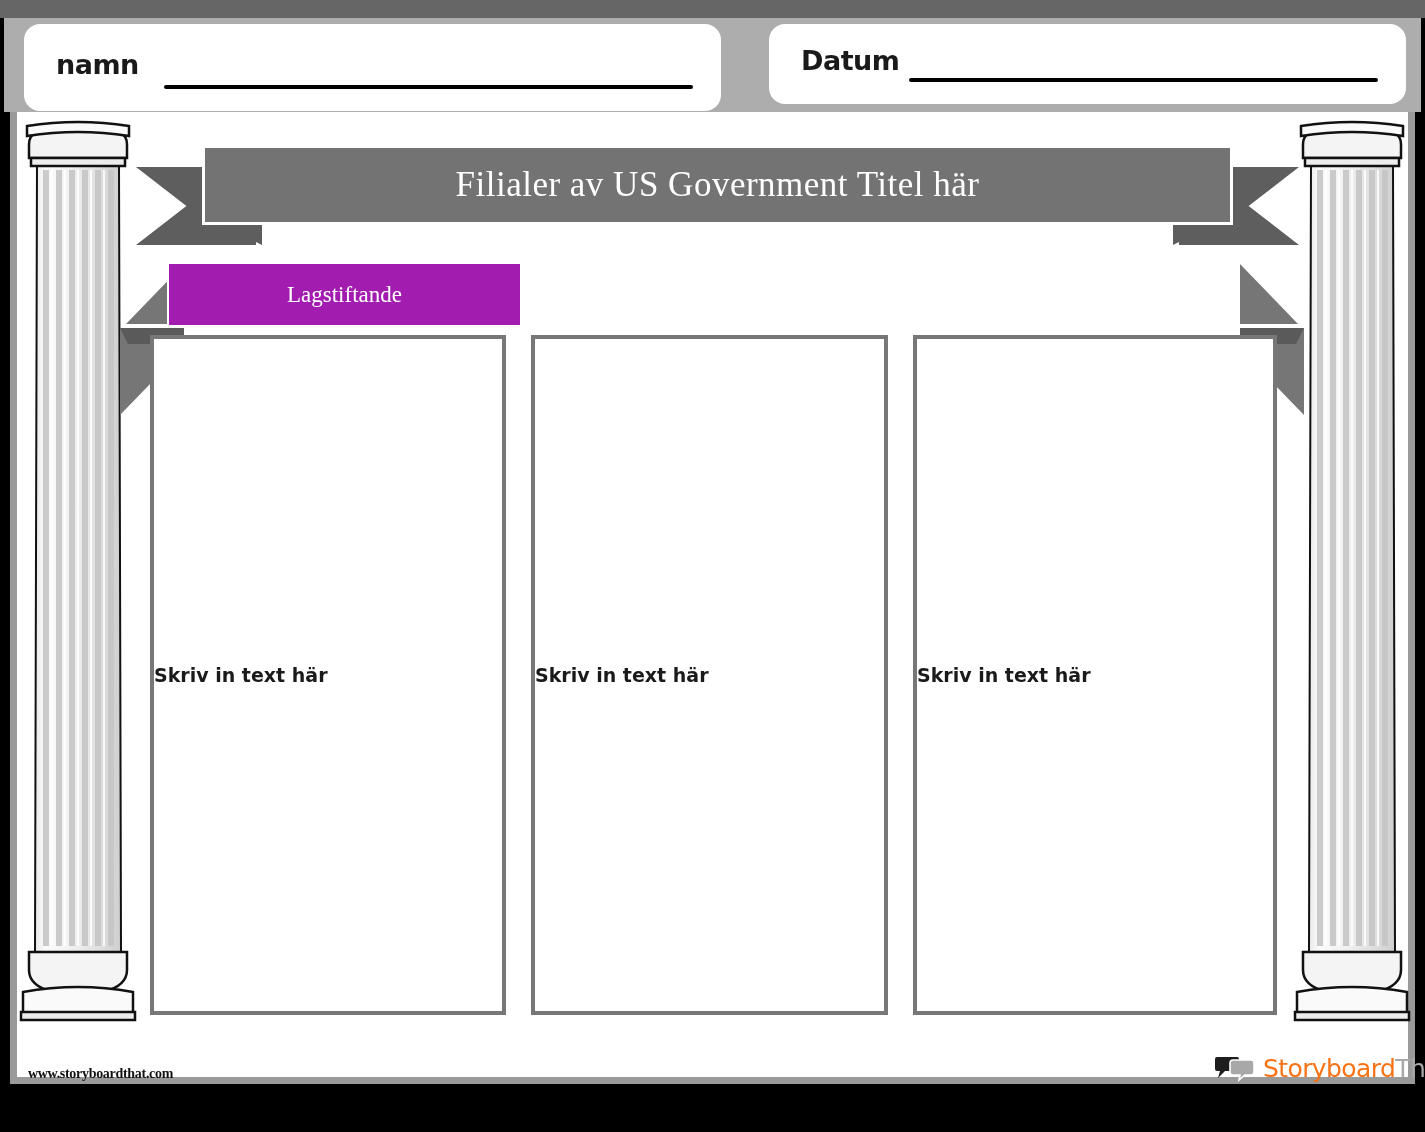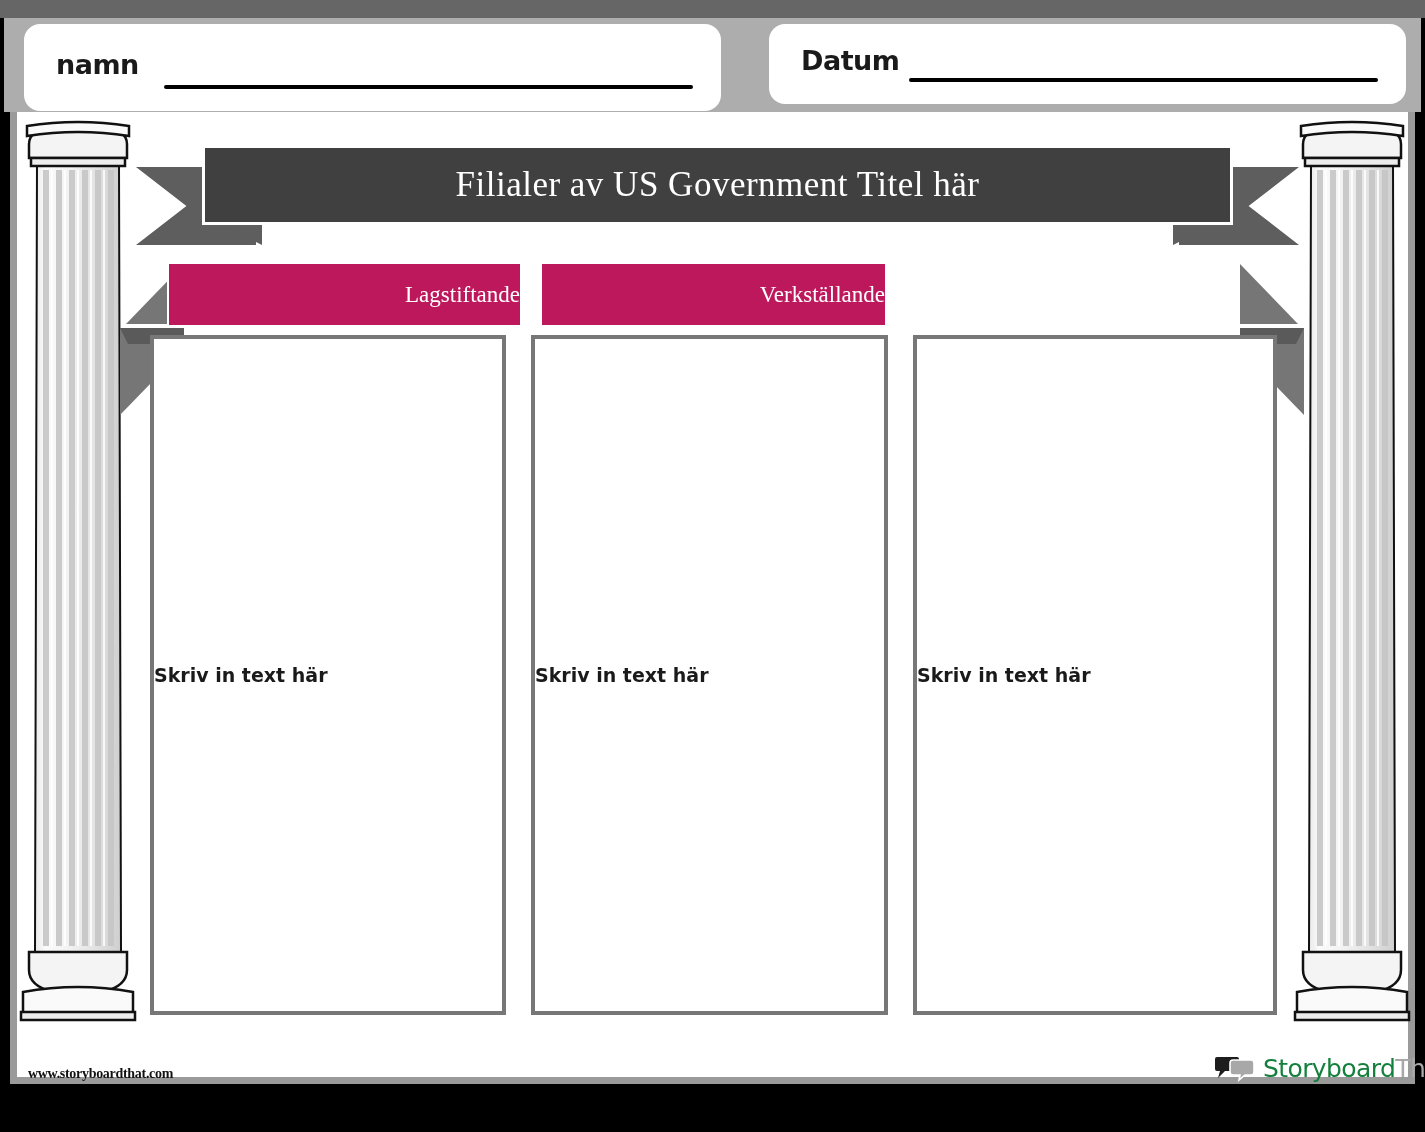--- a/index.html
+++ b/index.html
@@ -133,21 +133,21 @@
   }
   .ribbon-fold.l { left: 72px;  clip-path: polygon(0 0, 100% 0, 100% 100%); }
   .ribbon-fold.r { right: 72px; clip-path: polygon(0 0, 100% 0, 0 100%); }
 
   .ribbon-main {
     position: absolute;
     left: 72px;
     top: 0px;
     width: 1031px;
     height: 80px;
-    background: #404040;
+    background: #737373;
     border: 3px solid #ffffff;
     box-sizing: border-box;
     display: flex;
     align-items: center;
     justify-content: center;
   }
   .ribbon-title {
     font-family: "Liberation Serif", "DejaVu Serif", serif;
     font-size: 35px;
     color: #ffffff;
@@ -179,26 +179,26 @@
     top: 262px;
     width: 1222px;
     height: 65px;
     display: flex;
     gap: 0;
   }
   .hdr-cell {
     position: absolute;
     top: 0;
     height: 65px;
-    background: #be185d;
+    background: #a21caf;
     border: 2px solid #ffffff;
     box-sizing: border-box;
     display: flex;
     align-items: center;
-    justify-content: flex-end;
+    justify-content: center;
   }
   .hdr-cell .hdr-text {
     font-family: "Liberation Serif", "DejaVu Serif", serif;
     font-size: 23px;
     color: #ffffff;
     white-space: nowrap;
   }
   .hdr-cell.c0 { left: 115px;  width: 355px; }
   .hdr-cell.c1 { left: 488px;  width: 347px; }
   .hdr-cell.c2 { left: 853px;  width: 375px; }
@@ -251,21 +251,21 @@
     display: flex;
     align-items: center;
     gap: 8px;
   }
   .logo-text {
     font-family: "DejaVu Sans", sans-serif;
     font-size: 25px;
     letter-spacing: -0.6px;
     white-space: nowrap;
   }
-  .logo-text .dark  { color: #15803d; }
+  .logo-text .dark  { color: #f97316; }
   .logo-text .light { color: #a8a8a8; }
 </style>
 </head>
 <body>
 
 <div class="page">
 
   <div class="top-band">
 
     <div class="field-box name">
@@ -381,23 +381,20 @@
       <path d="M0,2 L58,62 L0,62 Z" fill="#767676"></path>
       <path d="M64,66 L0,66 L0,153 L32,120 L64,153 Z" fill="#767676"></path>
       <path d="M64,66 L0,66 L0,82 L56,82 Z" fill="#5a5a5a"></path>
     </svg>
   </div>
 
   <div class="hdr-cells">
     <div class="hdr-cell c0">
       <span class="hdr-text">Lagstiftande</span>
     </div>
-    <div class="hdr-cell c1">
-      <span class="hdr-text">Verkställande</span>
-    </div>
   </div>
 
   <div class="boxes">
     <div class="txtbox b0">
       <span class="placeholder">Skriv in text här</span>
     </div>
     <div class="txtbox b1">
       <span class="placeholder">Skriv in text här</span>
     </div>
     <div class="txtbox b2">

